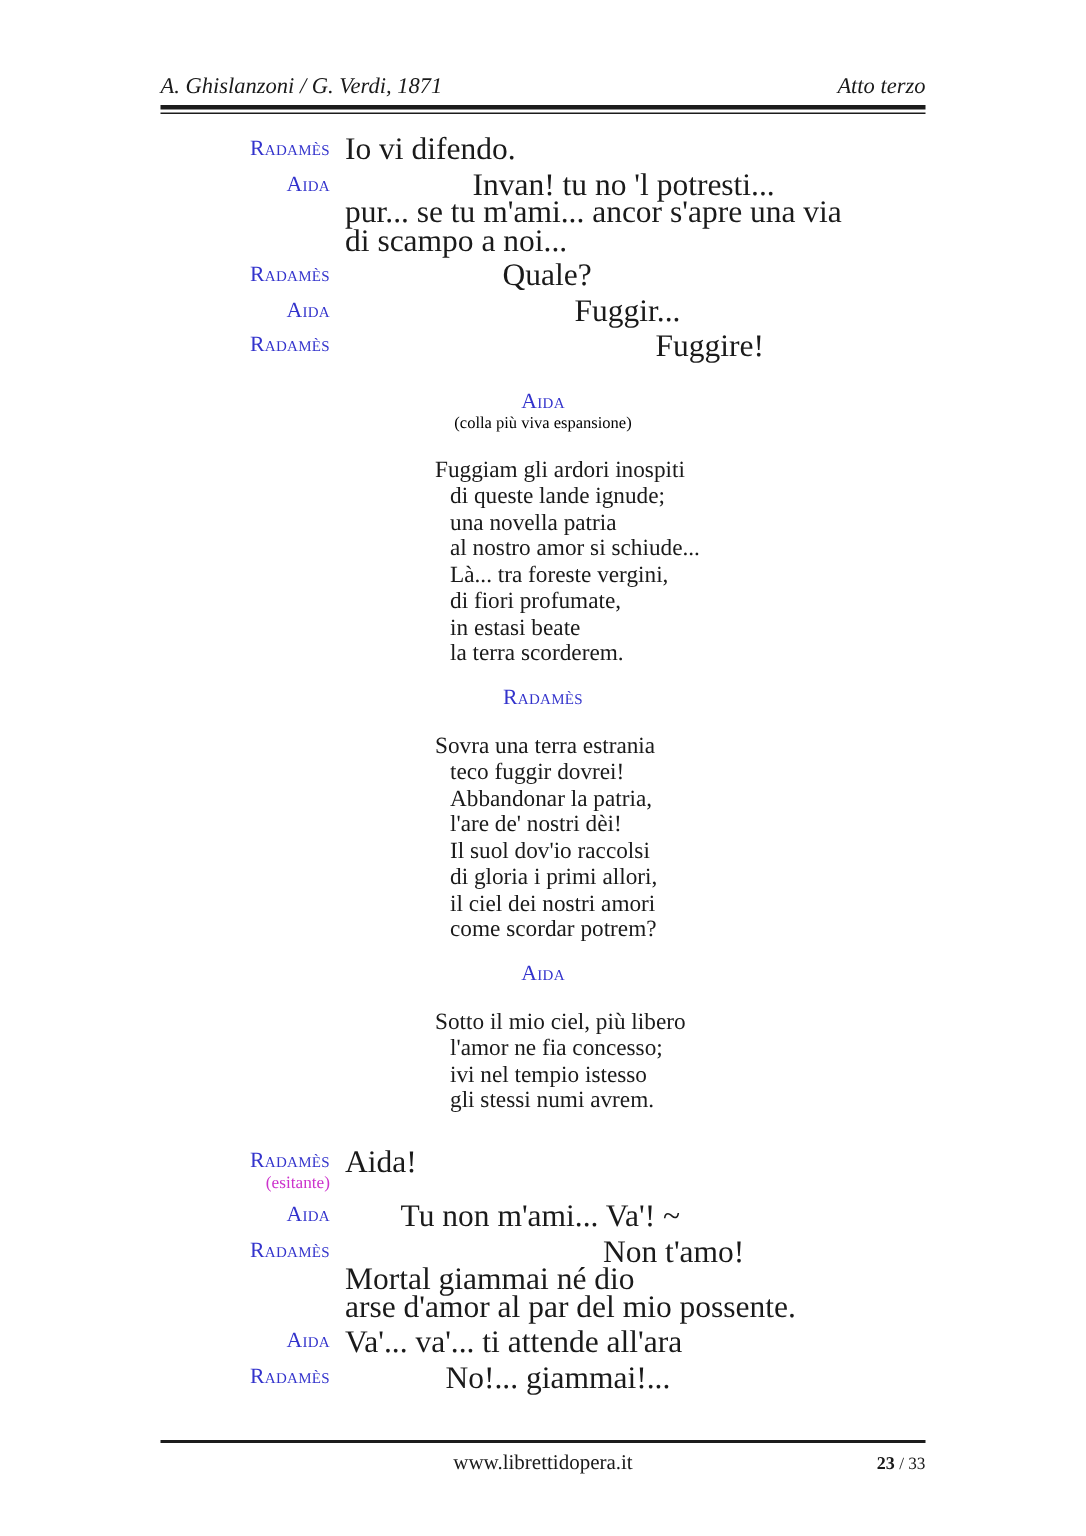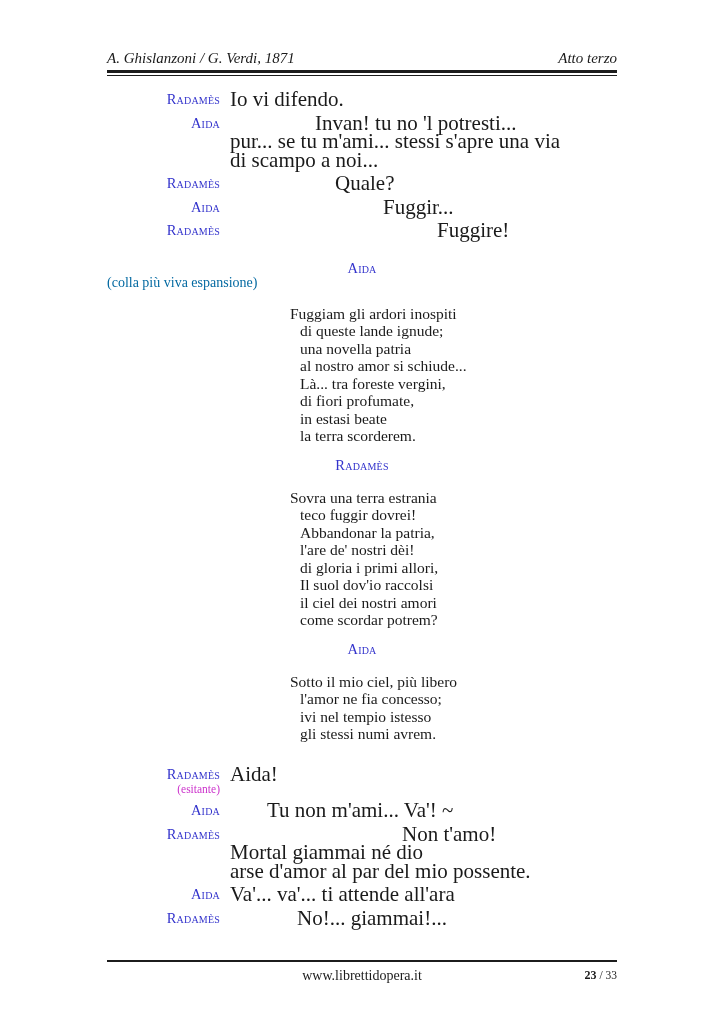--- a/index.html
+++ b/index.html
@@ -55,23 +55,23 @@
 
   
   .vblock { margin-top: 12px; }
   .vblock.first { margin-top: 20px; }
   .vblock .name-line {
     text-align: center;
     line-height: 16px;
   }
   .vblock .name-line .speaker { line-height: 16px; }
   .direction-line {
-    text-align: left;
-    color: #0369a1;
-    font-size: 14px;
+    text-align: center;
+    color: #000000;
+    font-size: 11px;
     line-height: 13px;
   }
   .verse {
     margin-top: 16px;
     margin-left: 183px;
     font-size: 15.5px;
     line-height: 17.5px;
   }
   .verse .vline + .vline { margin-left: 10px; }
 
@@ -122,21 +122,21 @@
           <div>Io vi difendo.</div>
         </div>
       </div>
 
       <div class="row">
         <div class="label-col">
           <span class="speaker">Aida</span>
         </div>
         <div class="text-col">
           <div style="padding-left:85px">Invan! tu no 'l potresti...</div>
-          <div>pur... se tu m'ami... stessi s'apre una via</div>
+          <div>pur... se tu m'ami... ancor s'apre una via</div>
           <div>di scampo a noi...</div>
         </div>
       </div>
 
       <div class="row">
         <div class="label-col">
           <span class="speaker">Radamès</span>
         </div>
         <div class="text-col">
           <div style="padding-left:105px">Quale?</div>
@@ -181,22 +181,22 @@
 
     <div class="vblock">
       <div class="name-line" style="margin-bottom:2px">
         <span class="speaker">Radamès</span>
       </div>
       <div class="verse">
         <div class="vline">Sovra una terra estrania</div>
         <div class="vline">teco fuggir dovrei!</div>
         <div class="vline">Abbandonar la patria,</div>
         <div class="vline">l'are de' nostri dèi!</div>
+        <div class="vline">Il suol dov'io raccolsi</div>
         <div class="vline">di gloria i primi allori,</div>
-        <div class="vline">Il suol dov'io raccolsi</div>
         <div class="vline">il ciel dei nostri amori</div>
         <div class="vline">come scordar potrem?</div>
       </div>
     </div>
 
     <div class="vblock">
       <div class="name-line" style="margin-bottom:2px">
         <span class="speaker">Aida</span>
       </div>
       <div class="verse">

